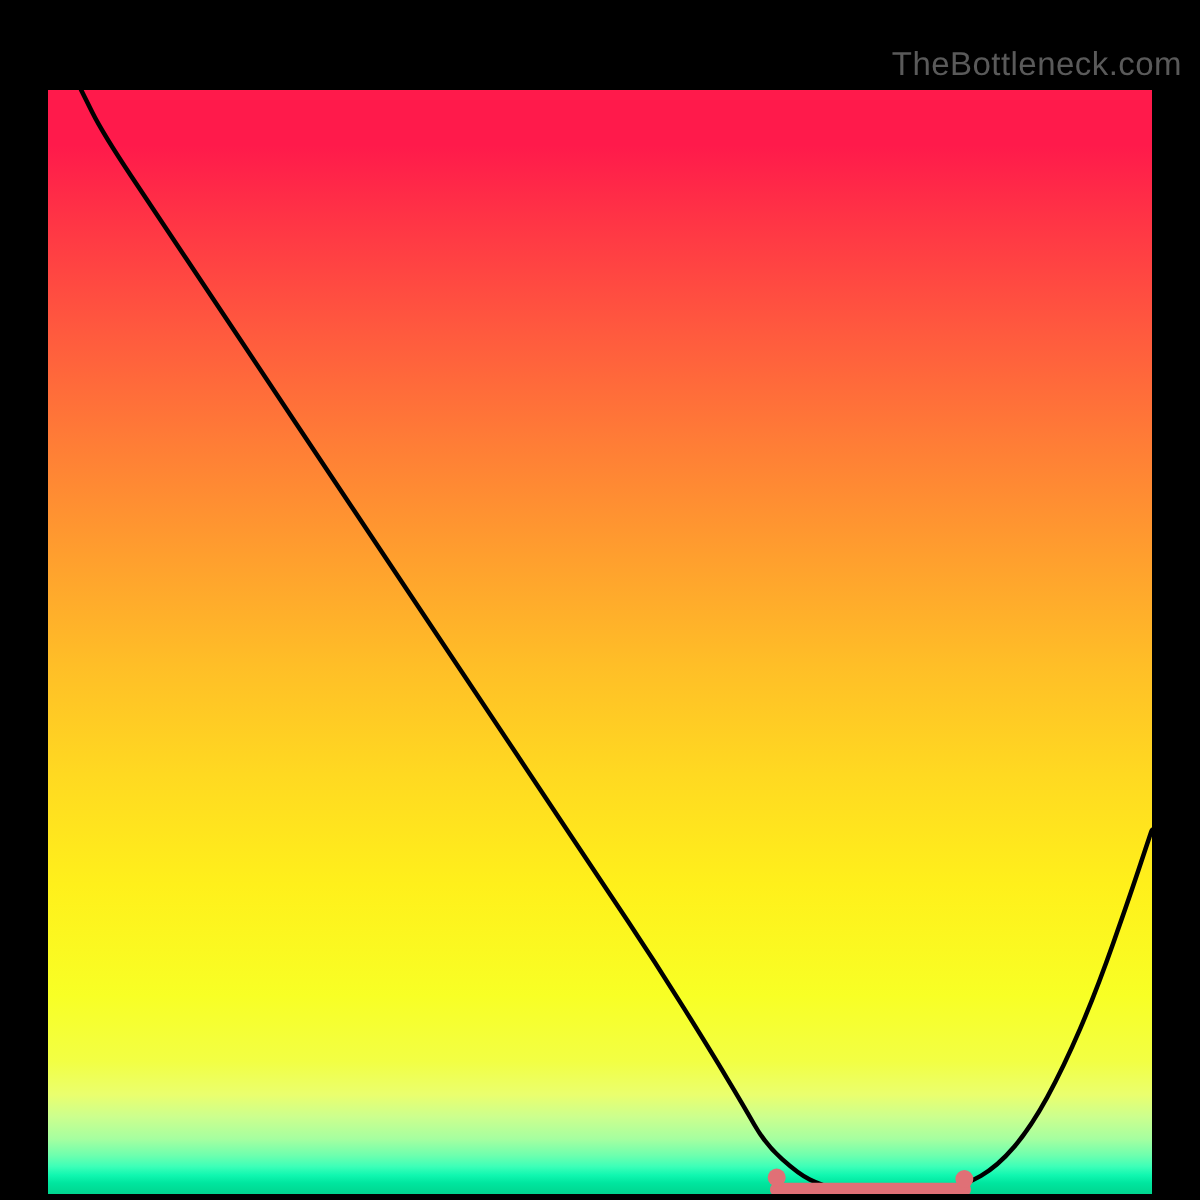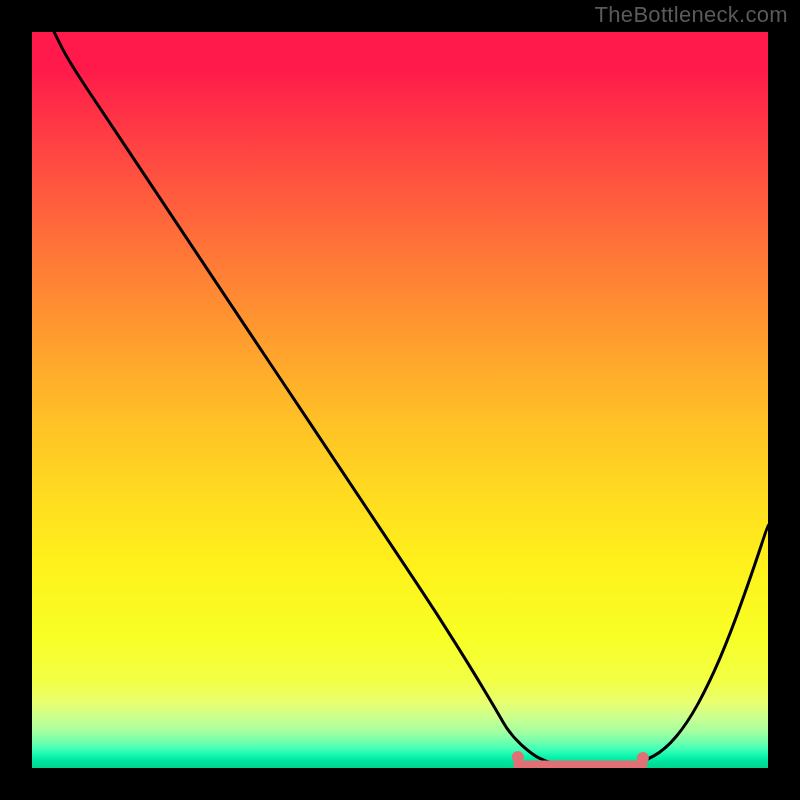--- a/index.html
+++ b/index.html
@@ -8,20 +8,21 @@
     width: 800px;
     height: 800px;
     background: #000000;
     overflow: hidden;
     font-family: Arial, Helvetica, sans-serif;
   }
   .stage {
     position: relative;
     width: 800px;
     height: 564px;
+    margin-top: 28px;
   }
   .watermark {
     position: absolute;
     top: 2px;
     right: 12px;
     color: #5a5a5a;
     font-size: 22px;
     font-weight: 500;
     letter-spacing: 0.3px;
     user-select: none;

